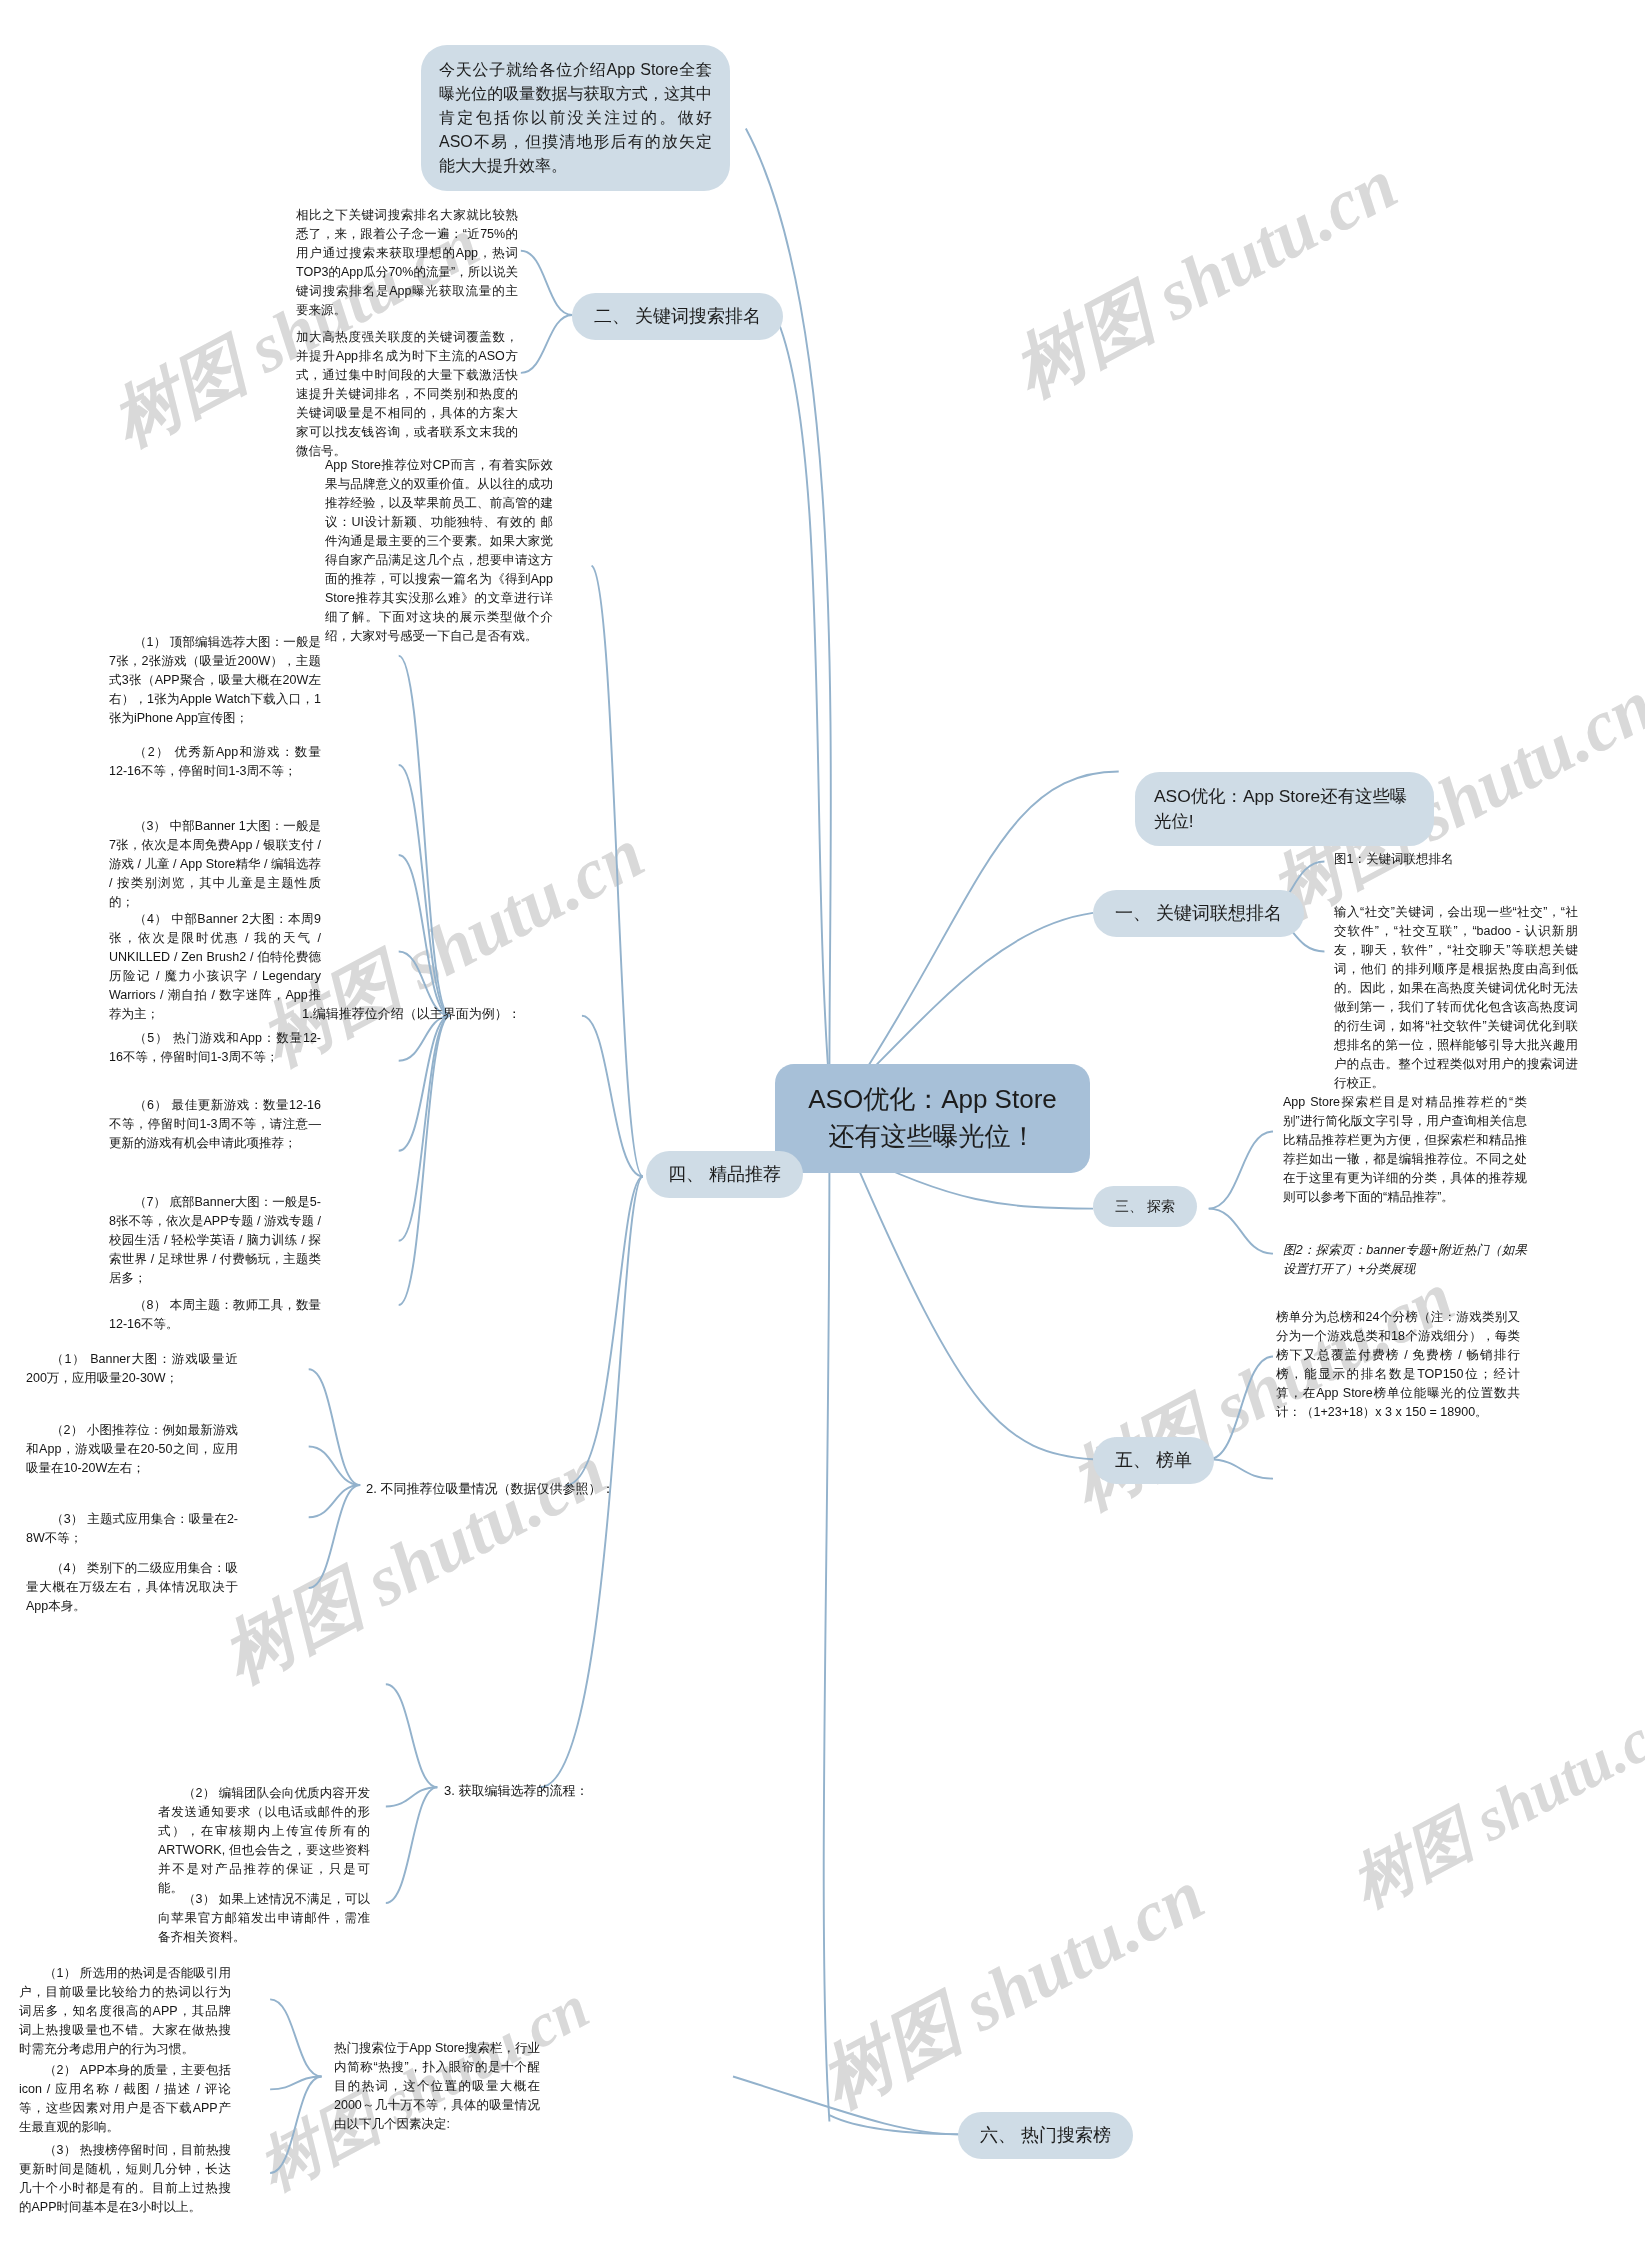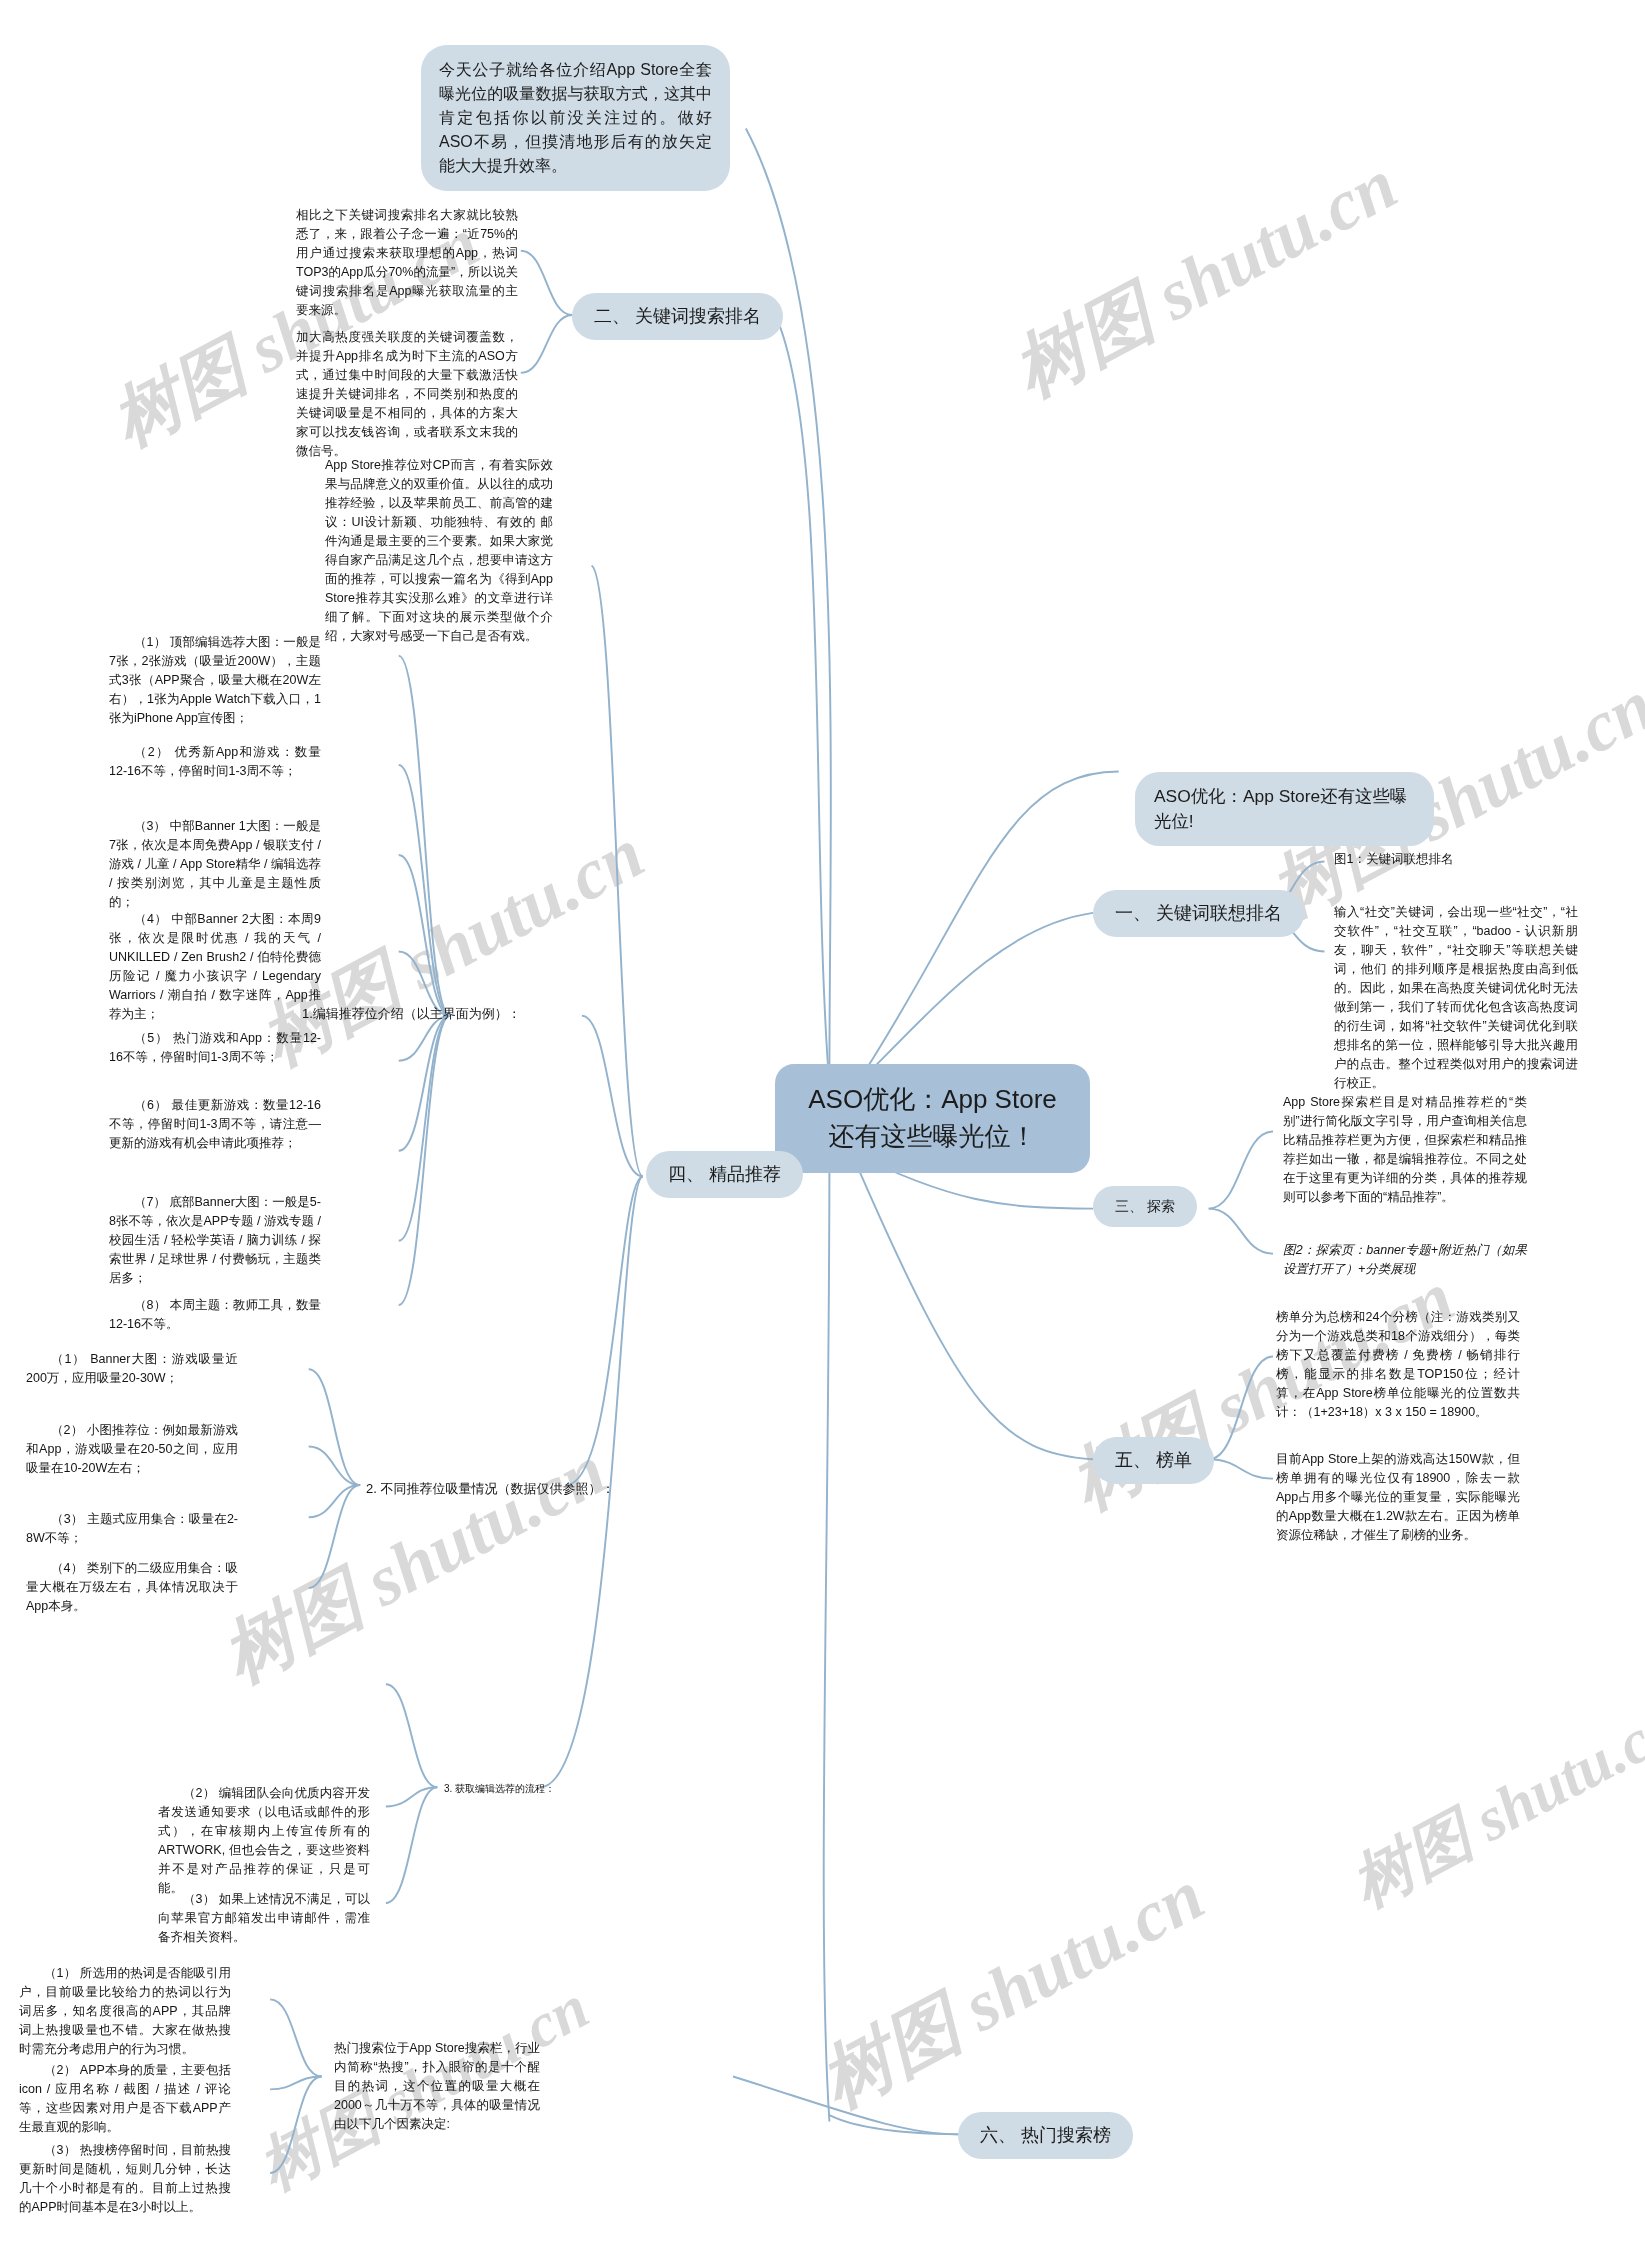--- a/index.html
+++ b/index.html
@@ -191,21 +191,21 @@
   <div class="txt indent" style="left:109px;top:1096px;width:212px;">（6） 最佳更新游戏：数量12-16不等，停留时间1-3周不等，请注意—更新的游戏有机会申请此项推荐；</div>
   <div class="txt indent" style="left:109px;top:1193px;width:212px;">（7） 底部Banner大图：一般是5-8张不等，依次是APP专题 / 游戏专题 / 校园生活 / 轻松学英语 / 脑力训练 / 探索世界 / 足球世界 / 付费畅玩，主题类居多；</div>
   <div class="txt indent" style="left:109px;top:1296px;width:212px;">（8） 本周主题：教师工具，数量12-16不等。</div>
 
   <div class="label" style="left:366px;top:1479px;font-size:13px;">2. 不同推荐位吸量情况（数据仅供参照）：</div>
   <div class="txt indent" style="left:26px;top:1350px;width:212px;">（1） Banner大图：游戏吸量近200万，应用吸量20-30W；</div>
   <div class="txt indent" style="left:26px;top:1421px;width:212px;">（2） 小图推荐位：例如最新游戏和App，游戏吸量在20-50之间，应用吸量在10-20W左右；</div>
   <div class="txt indent" style="left:26px;top:1510px;width:212px;">（3） 主题式应用集合：吸量在2-8W不等；</div>
   <div class="txt indent" style="left:26px;top:1559px;width:212px;">（4） 类别下的二级应用集合：吸量大概在万级左右，具体情况取决于App本身。</div>
 
-  <div class="label" style="left:444px;top:1781px;font-size:10px;">3. 获取编辑选荐的流程：</div>
+  <div class="label" style="left:444px;top:1781px;font-size:13px;">3. 获取编辑选荐的流程：</div>
   <div class="txt indent" style="left:158px;top:1784px;width:212px;">（2） 编辑团队会向优质内容开发者发送通知要求（以电话或邮件的形式），在审核期内上传宣传所有的ARTWORK, 但也会告之，要这些资料并不是对产品推荐的保证，只是可能。</div>
   <div class="txt indent" style="left:158px;top:1890px;width:212px;">（3） 如果上述情况不满足，可以向苹果官方邮箱发出申请邮件，需准备齐相关资料。</div>
 
   <div class="node" style="left:958px;top:2112px;">
     <div class="pill" style="font-size:18px;padding:10.3px 22px;border-radius:26px;white-space:nowrap;">六、 热门搜索榜</div>
   </div>
   <div class="txt" style="left:334px;top:2039px;width:206px;">热门搜索位于App Store搜索栏，行业内简称“热搜”，扑入眼帘的是十个醒目的热词，这个位置的吸量大概在2000～几十万不等，具体的吸量情况由以下几个因素决定:</div>
   <div class="txt indent" style="left:19px;top:1964px;width:212px;">（1） 所选用的热词是否能吸引用户，目前吸量比较给力的热词以行为词居多，知名度很高的APP，其品牌词上热搜吸量也不错。大家在做热搜时需充分考虑用户的行为习惯。</div>
   <div class="txt indent" style="left:19px;top:2061px;width:212px;">（2） APP本身的质量，主要包括icon / 应用名称 / 截图 / 描述 / 评论等，这些因素对用户是否下载APP产生最直观的影响。</div>
   <div class="txt indent" style="left:19px;top:2141px;width:212px;">（3） 热搜榜停留时间，目前热搜更新时间是随机，短则几分钟，长达几十个小时都是有的。目前上过热搜的APP时间基本是在3小时以上。</div>
@@ -219,16 +219,15 @@
   <div class="node" style="left:1093px;top:1186px;">
     <div class="pill" style="font-size:14px;padding:10.3px 22px;border-radius:26px;white-space:nowrap;">三、 探索</div>
   </div>
   <div class="txt" style="left:1283px;top:1093px;width:244px;">App Store探索栏目是对精品推荐栏的“类别”进行简化版文字引导，用户查询相关信息比精品推荐栏更为方便，但探索栏和精品推荐拦如出一辙，都是编辑推荐位。不同之处在于这里有更为详细的分类，具体的推荐规则可以参考下面的“精品推荐”。</div>
   <div class="txt" style="left:1283px;top:1241px;width:244px;font-style:italic;">图2：探索页：banner专题+附近热门（如果设置打开了）+分类展现</div>
 
   <div class="node" style="left:1093px;top:1437px;">
     <div class="pill" style="font-size:18px;padding:10.3px 22px;border-radius:26px;white-space:nowrap;">五、 榜单</div>
   </div>
   <div class="txt" style="left:1276px;top:1308px;width:244px;">榜单分为总榜和24个分榜（注：游戏类别又分为一个游戏总类和18个游戏细分），每类榜下又总覆盖付费榜 / 免费榜 / 畅销排行榜，能显示的排名数是TOP150位；经计算，在App Store榜单位能曝光的位置数共计：（1+23+18）x 3 x 150 = 18900。</div>
-  <div class="txt" style="left:1276px;top:1450px;width:244px;">目前App Store上架的游戏高达150W款，但榜单拥有的曝光位仅有18900，除去一款App占用多个曝光位的重复量，实际能曝光的App数量大概在1.2W款左右。正因为榜单资源位稀缺，才催生了刷榜的业务。</div>
 
 </div>
 
 
 </body></html>

